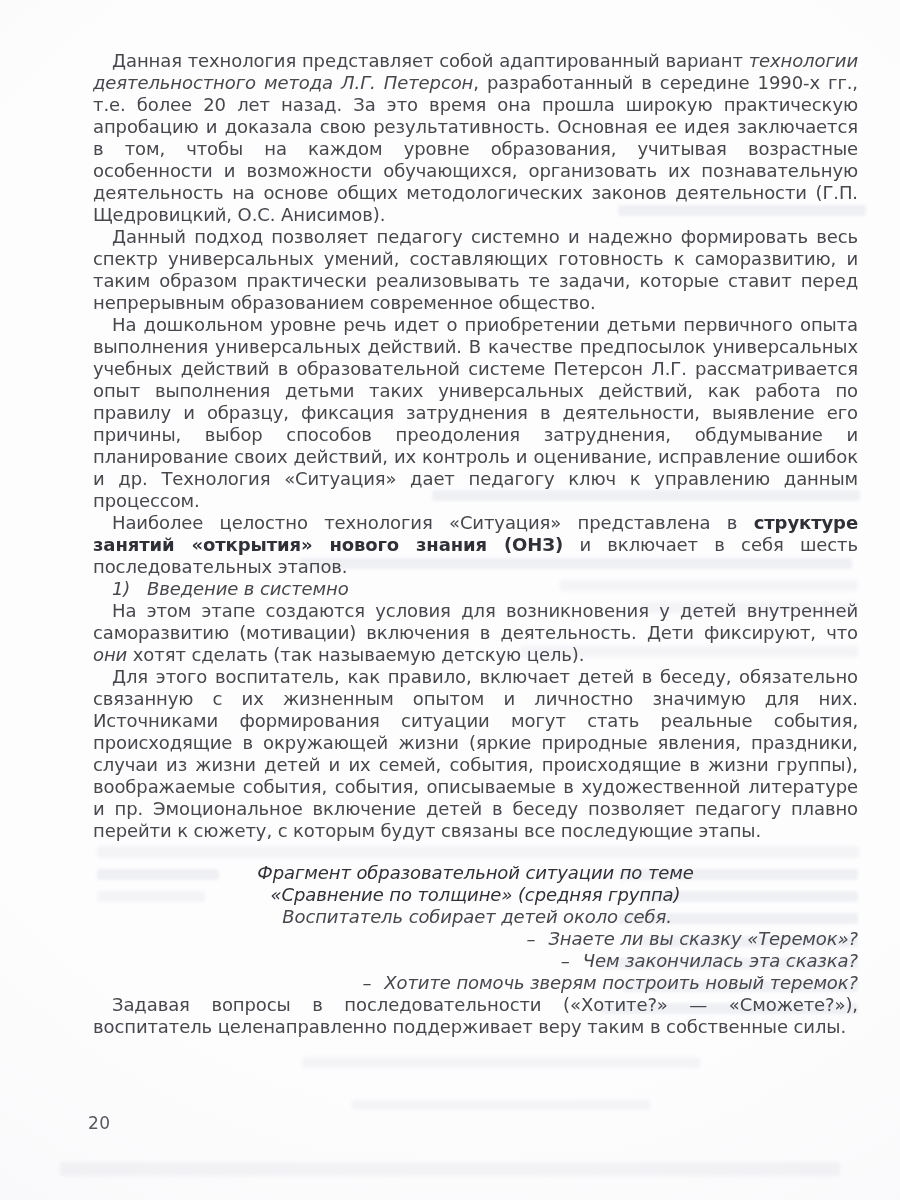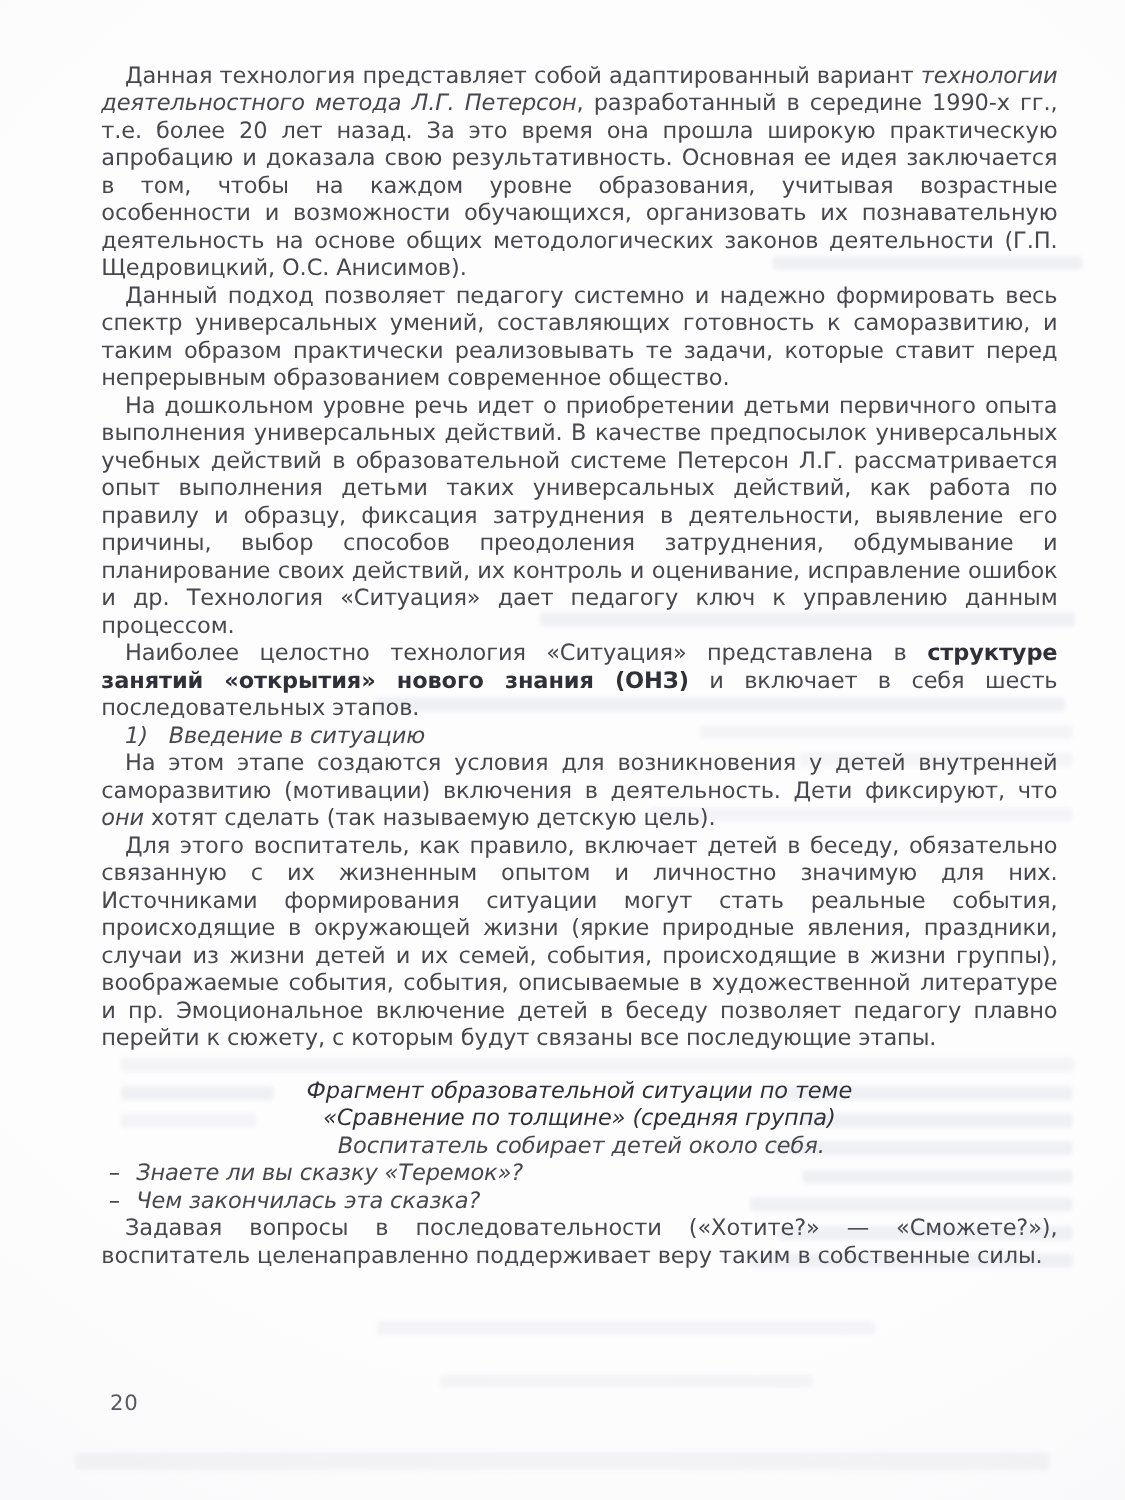--- a/index.html
+++ b/index.html
@@ -18,21 +18,21 @@
   }
 
   .page {
     position: absolute;
     inset: 0;
   }
 
   
   .text-column {
     position: absolute;
-    left: 81px;
+    left: 93px;
     top: 50px;
     width: 765px;
     font-size: 18px;
     line-height: 22px;
     text-align: justify;
     letter-spacing: -0.1px;
   }
 
   p.para {
     margin: 0;
@@ -58,21 +58,21 @@
     color: #303038;
   }
 
   .narration {
     font-style: italic;
     text-align: center;
     text-indent: 3px;
   }
   .dialogue-line {
     font-style: italic;
-    text-align: left;
+    text-align: right;
     text-indent: 6px;
   }
   .dialogue-line .dash { margin-right: 13px; }
 
   .page-number {
     position: absolute;
     left: 88px;
     top: 1113px;
     font-size: 17px;
     color: #585860;
@@ -122,40 +122,43 @@
     <p class="para indented"><span>Данная технология представляет собой адаптированный вариант </span><span class="run-italic">технологии деятельностного метода Л.Г. Петерсон</span><span>, разработанный в середине 1990-х гг., т.е. более 20 лет назад. За это время она прошла широкую практическую апробацию и доказала свою результативность. Основная ее идея заключается в том, чтобы на каждом уровне образования, учитывая возрастные особенности и возможности обучающихся, организовать их познавательную деятельность на основе общих методологических законов деятельности (Г.П. Щедровицкий, О.С. Анисимов).</span></p>
 
     <p class="para indented"><span>Данный подход позволяет педагогу системно и надежно формировать весь спектр универсальных умений, составляющих готовность к саморазвитию, и таким образом практически реализовывать те задачи, которые ставит перед непрерывным образованием современное общество.</span></p>
 
     <p class="para indented"><span>На дошкольном уровне речь идет о приобретении детьми первичного опыта выполнения универсальных действий. В качестве предпосылок универсальных учебных действий в образовательной системе Петерсон Л.Г. рассматривается опыт выполнения детьми таких универсальных действий, как работа по правилу и образцу, фиксация затруднения в деятельности, выявление его причины, выбор способов преодоления затруднения, обдумывание и планирование своих действий, их контроль и оценивание, исправление ошибок и др. Технология «Ситуация» дает педагогу ключ к управлению данным процессом.</span></p>
 
     <p class="para indented"><span>Наиболее целостно технология «Ситуация» представлена в </span><span class="run-bold">структуре занятий «открытия» нового знания (ОНЗ)</span><span> и включает в себя шесть последовательных этапов.</span></p>
 
     <p class="para stage-item">
       <span class="stage-number">1)</span>
-      <span class="stage-title">Введение в ситуацию</span>
+      <span class="stage-title">Введение в системно</span>
     </p>
 
     <p class="para indented"><span>На этом этапе создаются условия для возникновения у детей внутренней саморазвитию (мотивации) включения в деятельность. Дети фиксируют, что </span><span class="run-italic">они</span><span> хотят сделать (так называемую детскую цель).</span></p>
 
     <p class="para indented"><span>Для этого воспитатель, как правило, включает детей в беседу, обязательно связанную с их жизненным опытом и личностно значимую для них. Источниками формирования ситуации могут стать реальные события, происходящие в окружающей жизни (яркие природные явления, праздники, случаи из жизни детей и их семей, события, происходящие в жизни группы), воображаемые события, события, описываемые в художественной литературе и пр. Эмоциональное включение детей в беседу позволяет педагогу плавно перейти к сюжету, с которым будут связаны все последующие этапы.</span></p>
 
     <div class="fragment-heading">
       <div>Фрагмент образовательной ситуации по теме</div>
       <div>«Сравнение по толщине» (средняя группа)</div>
     </div>
 
     <p class="para narration">Воспитатель собирает детей около себя.</p>
 
     <p class="para dialogue-line">
       <span class="dash">–</span><span>Знаете ли вы сказку «Теремок»?</span>
     </p>
     <p class="para dialogue-line">
       <span class="dash">–</span><span>Чем закончилась эта сказка?</span>
     </p>
+    <p class="para dialogue-line">
+      <span class="dash">–</span><span>Хотите помочь зверям построить новый теремок?</span>
+    </p>
 
 
     <p class="para indented"><span>Задавая вопросы в последовательности («Хотите?» — «Сможете?»), воспитатель целенаправленно поддерживает веру таким в собственные силы.</span></p>
 
   </main>
 
   <div class="page-number">20</div>
 
 </div>
 

